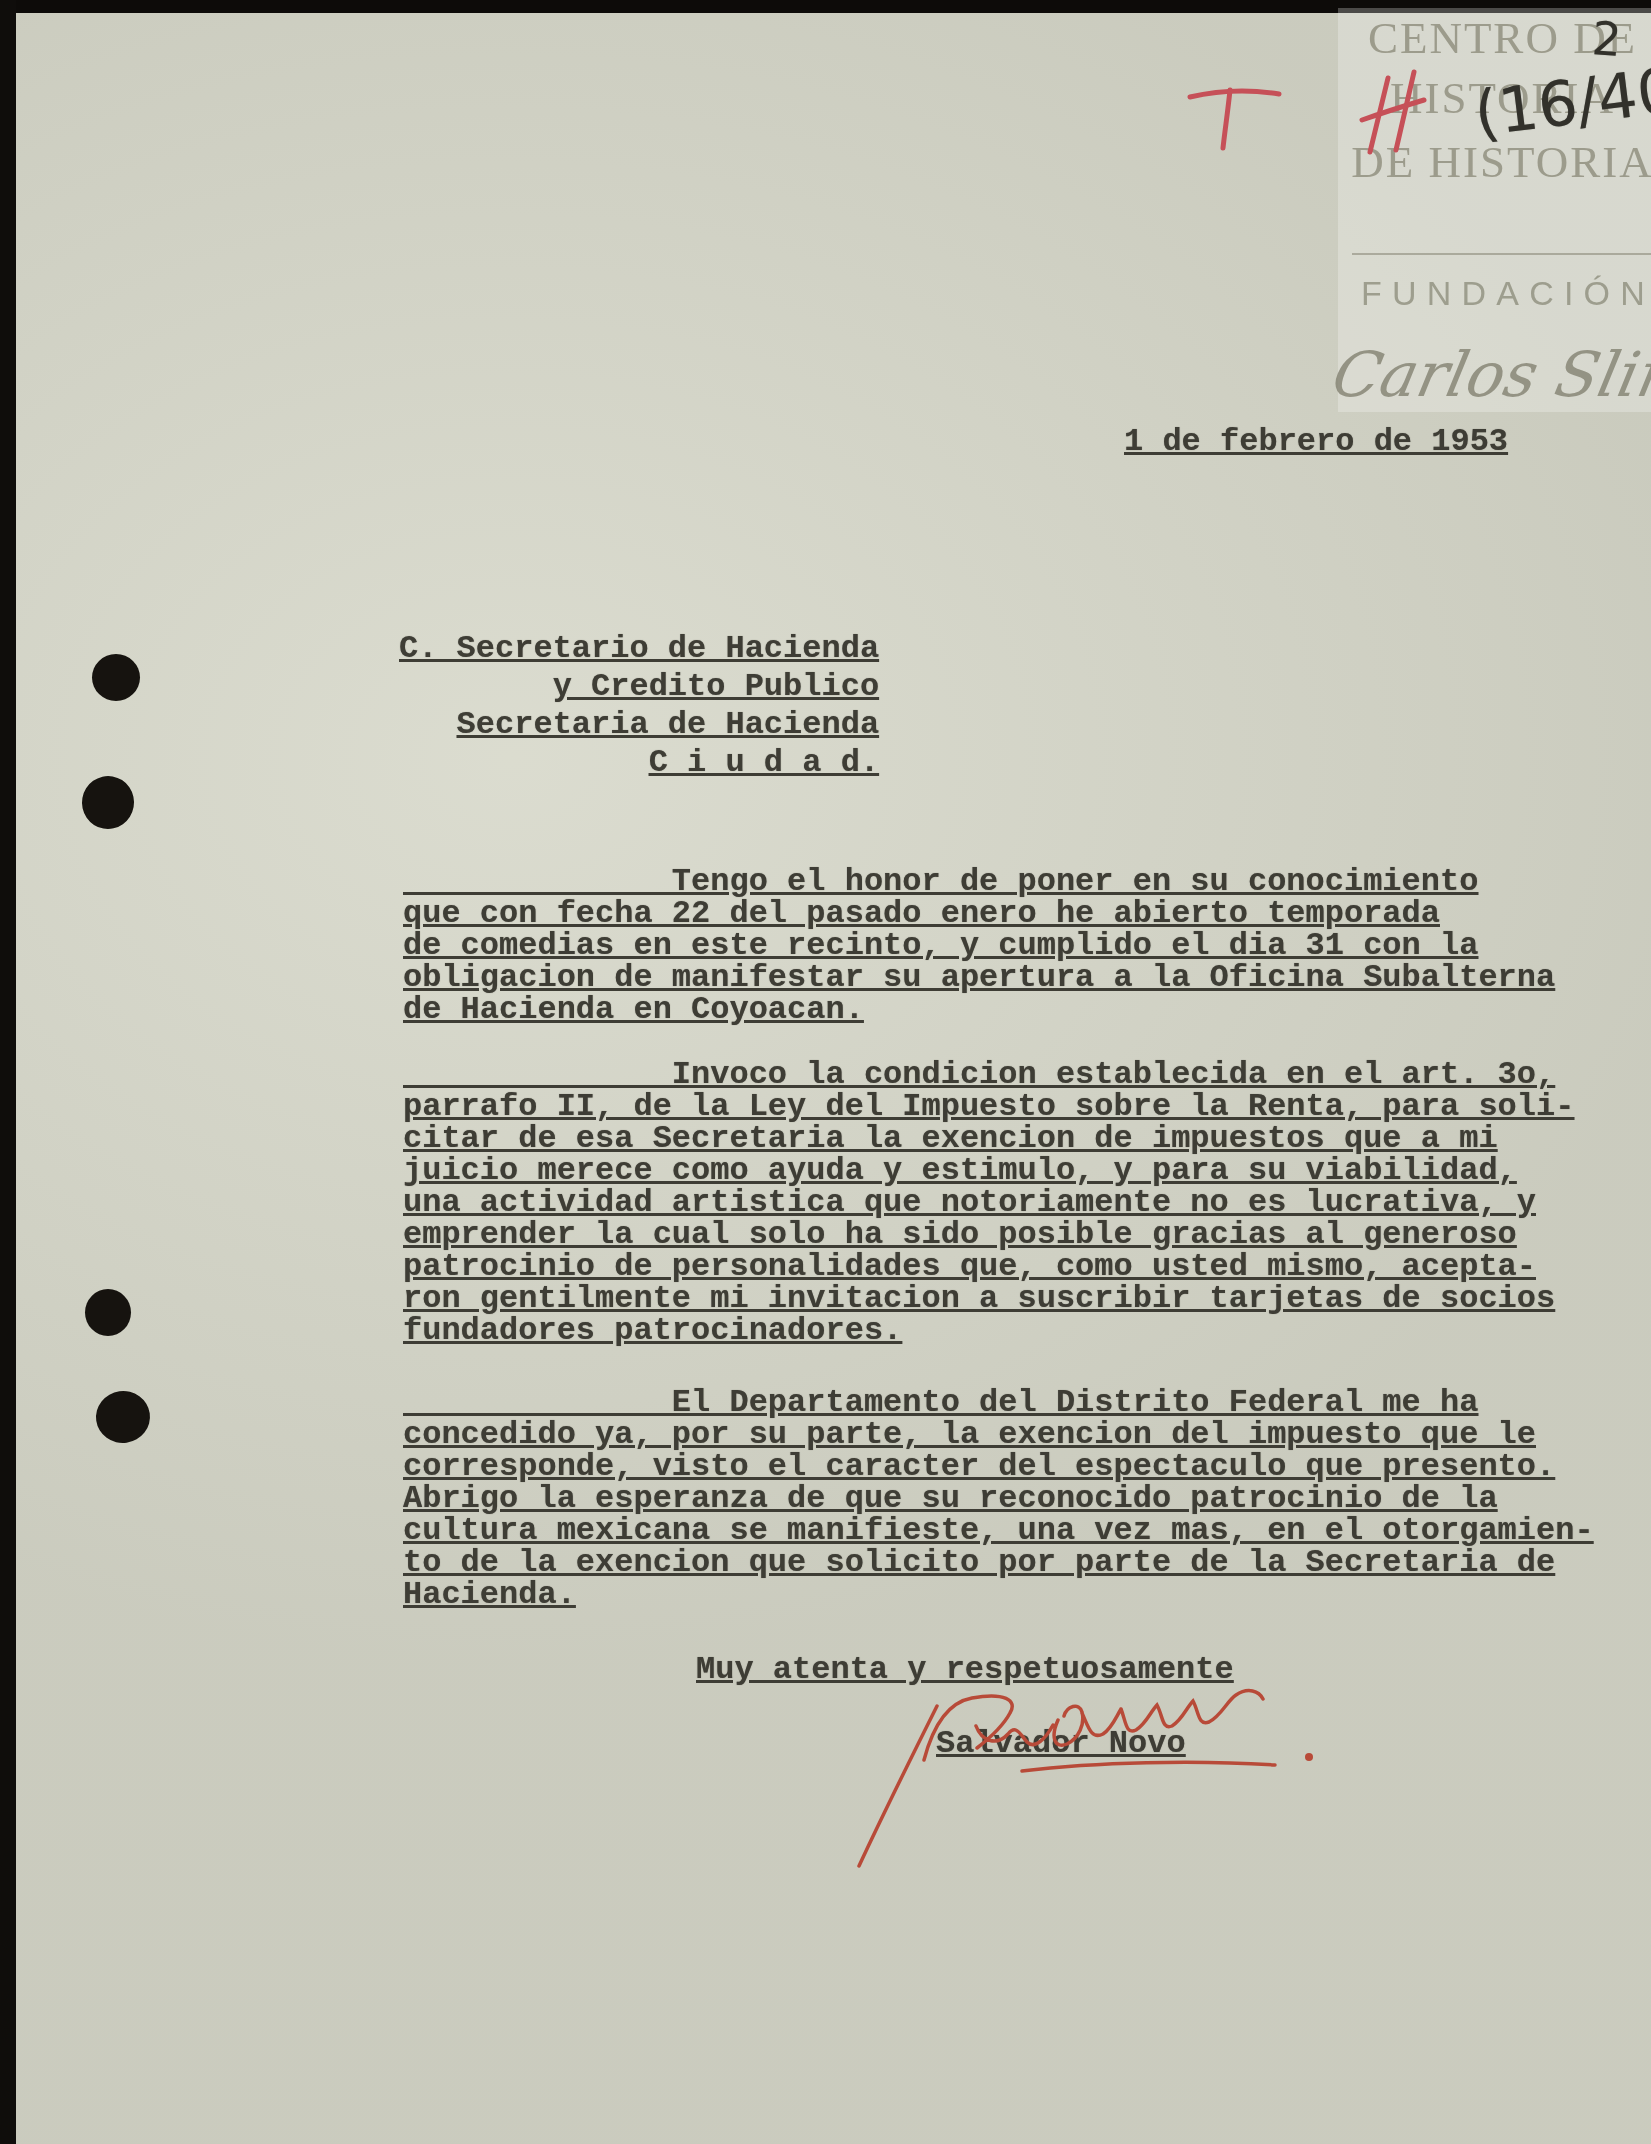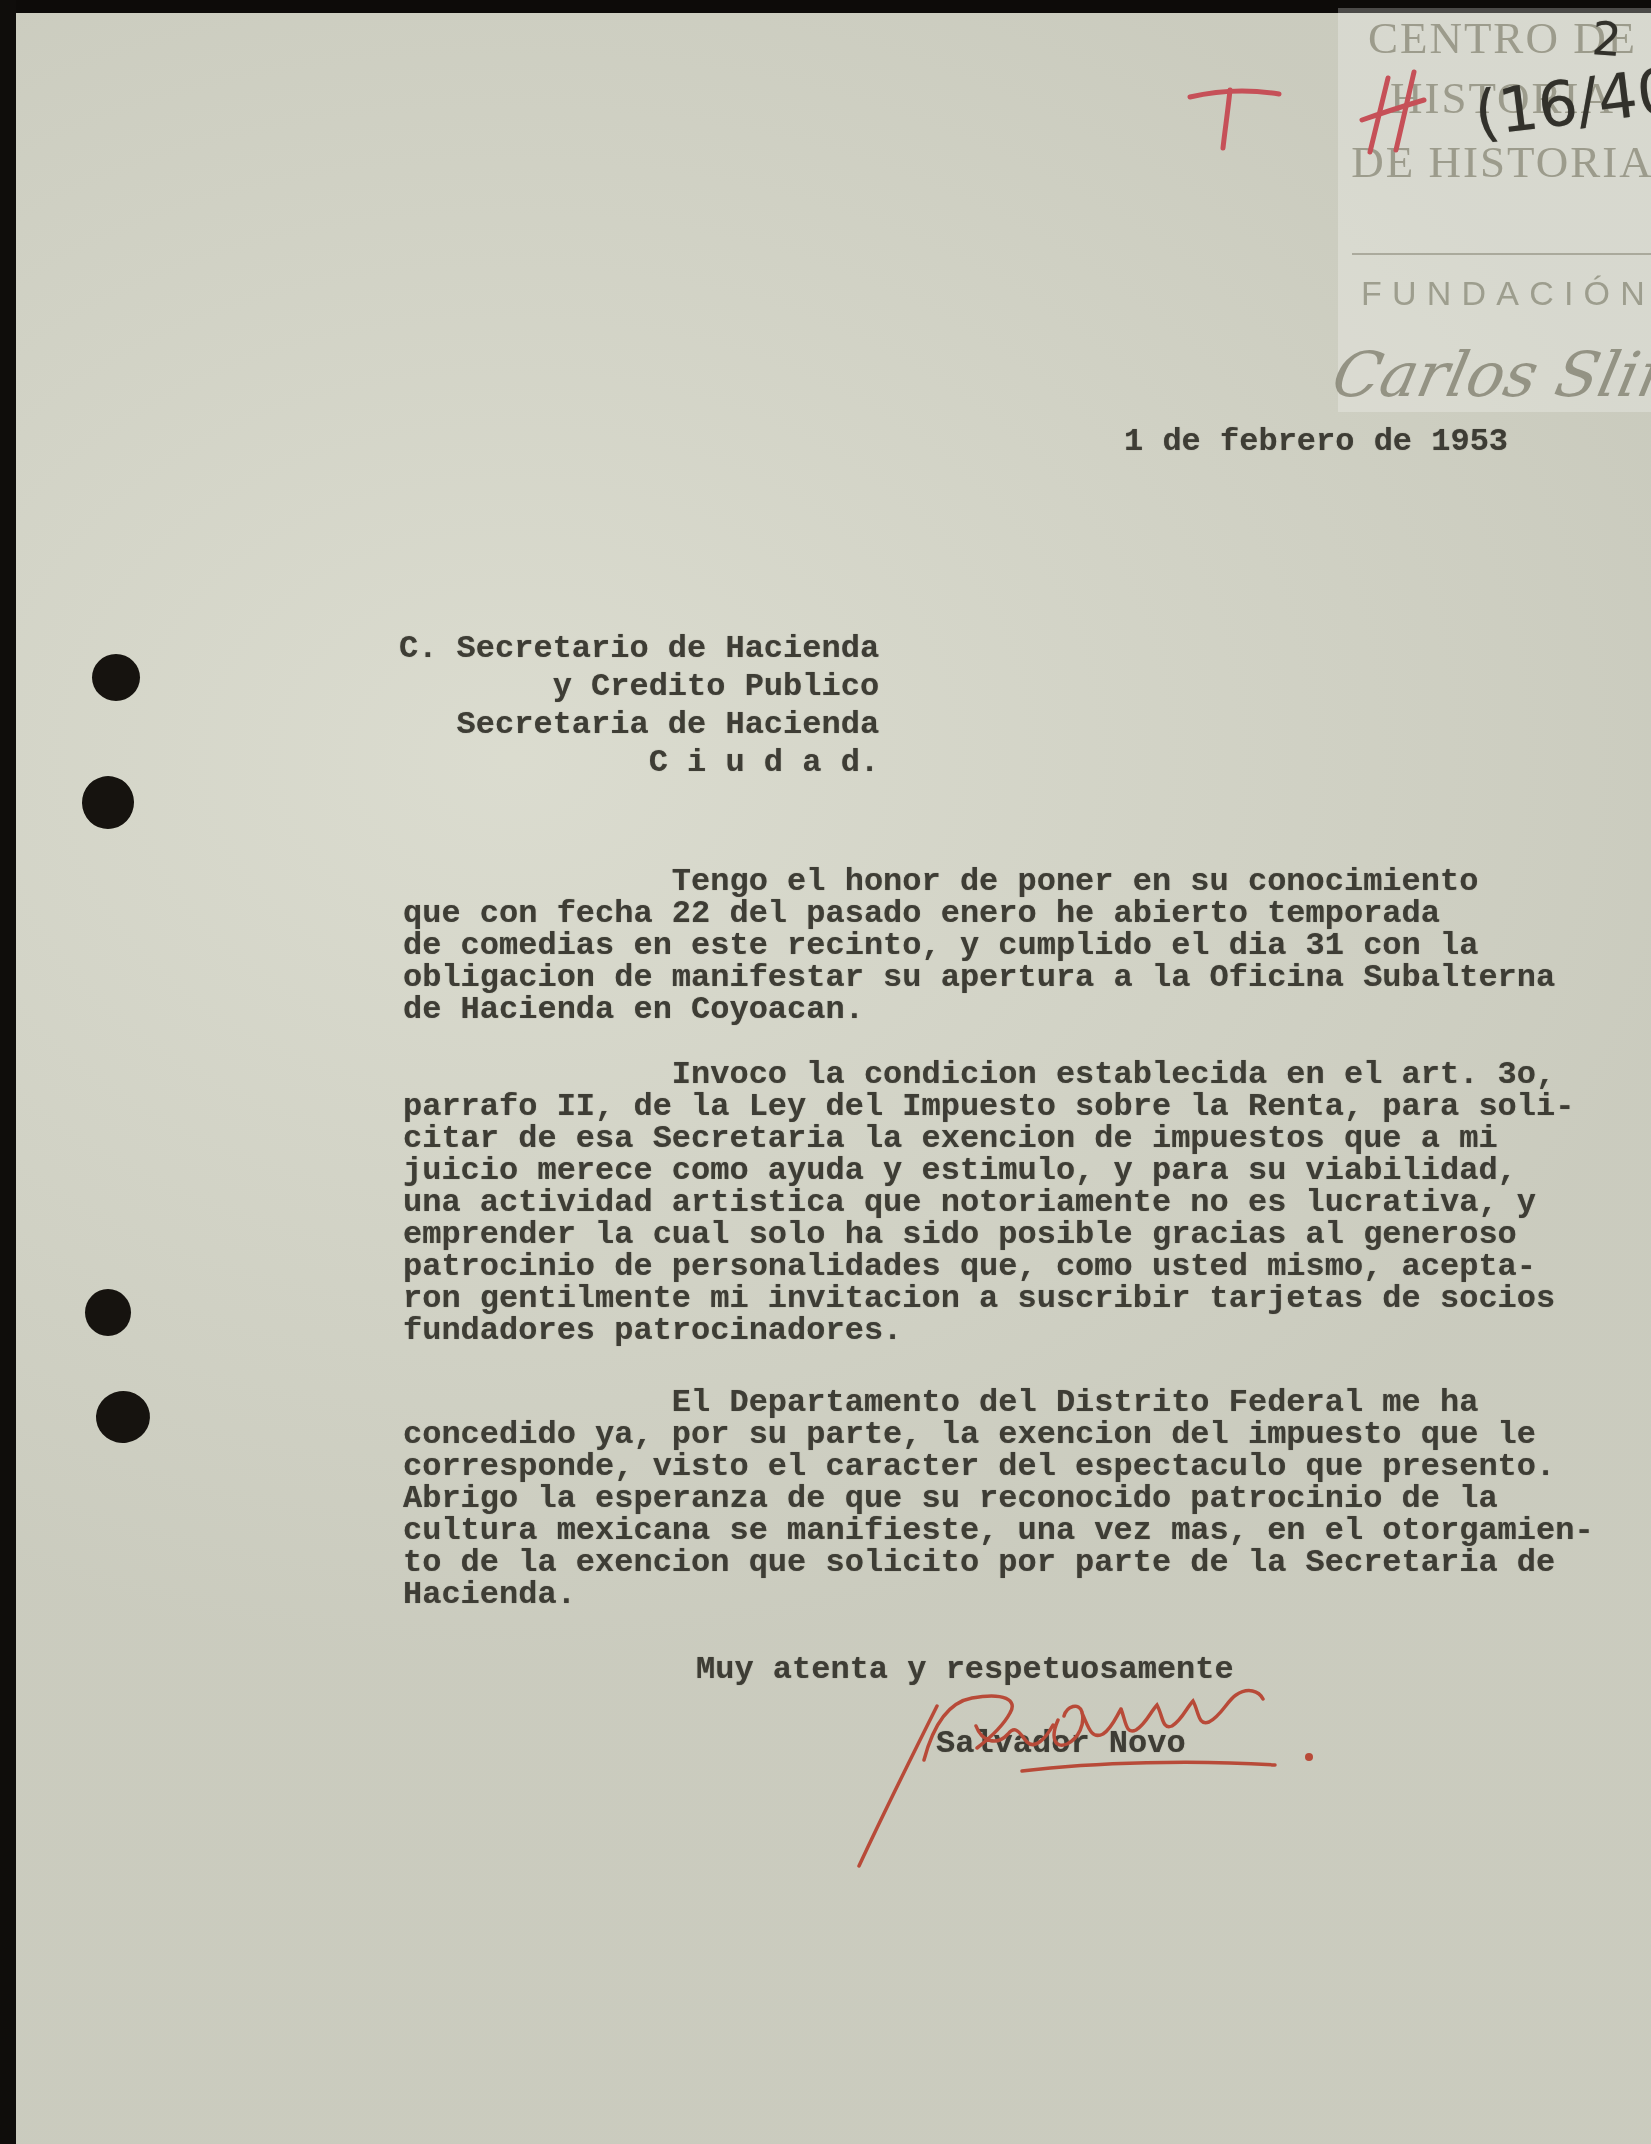--- a/index.html
+++ b/index.html
@@ -8,21 +8,21 @@
   .paper{position:absolute;left:0;top:12px;width:1651px;height:2132px;
          background:linear-gradient(160deg,#dbdccе 0%,#d8d9cb 35%,#d4d6c6 75%,#d1d3c2 100%);
          background-color:#d7d8ca;}
   .paper-shade{position:absolute;inset:0;
          background:radial-gradient(1200px 900px at 30% 35%, rgba(255,255,255,0.10), rgba(0,0,0,0.06));}
   .edge-top{position:absolute;left:0;top:0;width:1651px;height:13px;background:#0d0b09;}
   .edge-right{position:absolute;right:0;top:0;width:6px;height:440px;background:#0d0b09;}
 
   .typed{position:absolute;font-family:"Liberation Mono",monospace;font-weight:bold;
          font-size:32px;line-height:32px;color:#3e3d35;white-space:pre;
-         text-shadow:0 0 1px rgba(62,61,53,0.55);}
+         text-shadow:0 0 1px rgba(62,61,53,0.55);text-decoration:underline;}
   .typed.loose{line-height:38px;text-align:right;}
 
   .wm-box{position:absolute;left:1322px;top:8px;width:329px;height:404px;
           background:rgba(255,255,255,0.26);}
   .wm-serif{position:absolute;width:329px;text-align:center;
             font-family:"Liberation Serif",serif;font-size:45px;letter-spacing:2px;
             color:rgba(133,132,114,0.72);white-space:nowrap;}
   .wm-rule{position:absolute;left:14px;top:245px;width:315px;height:0;
            border-top:2px solid rgba(133,132,114,0.55);}
   .wm-sans{position:absolute;left:0;top:266px;width:340px;text-align:center;

